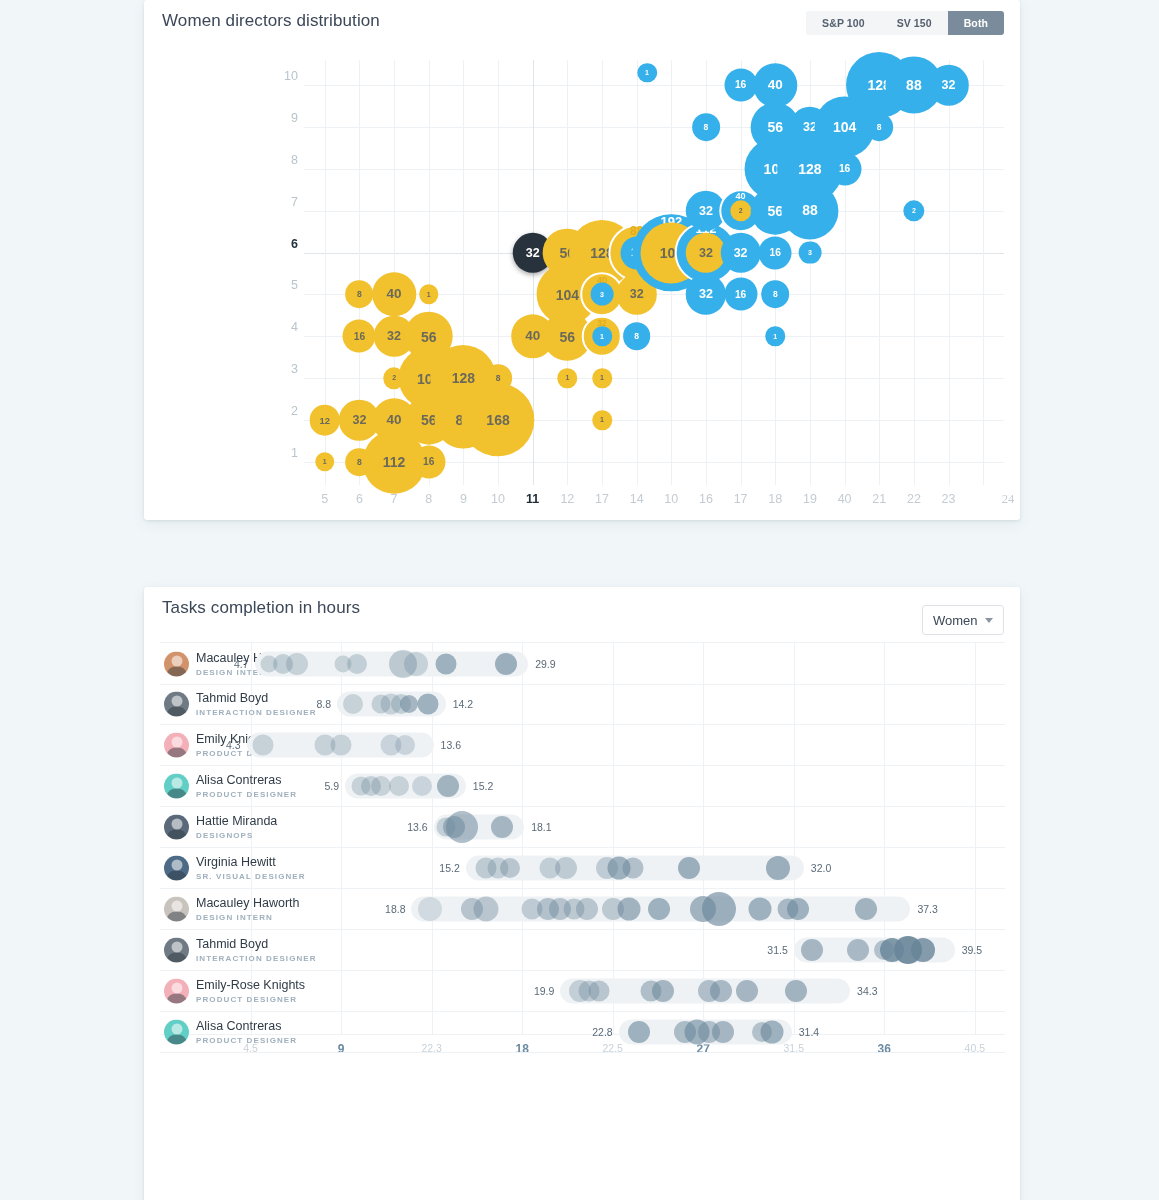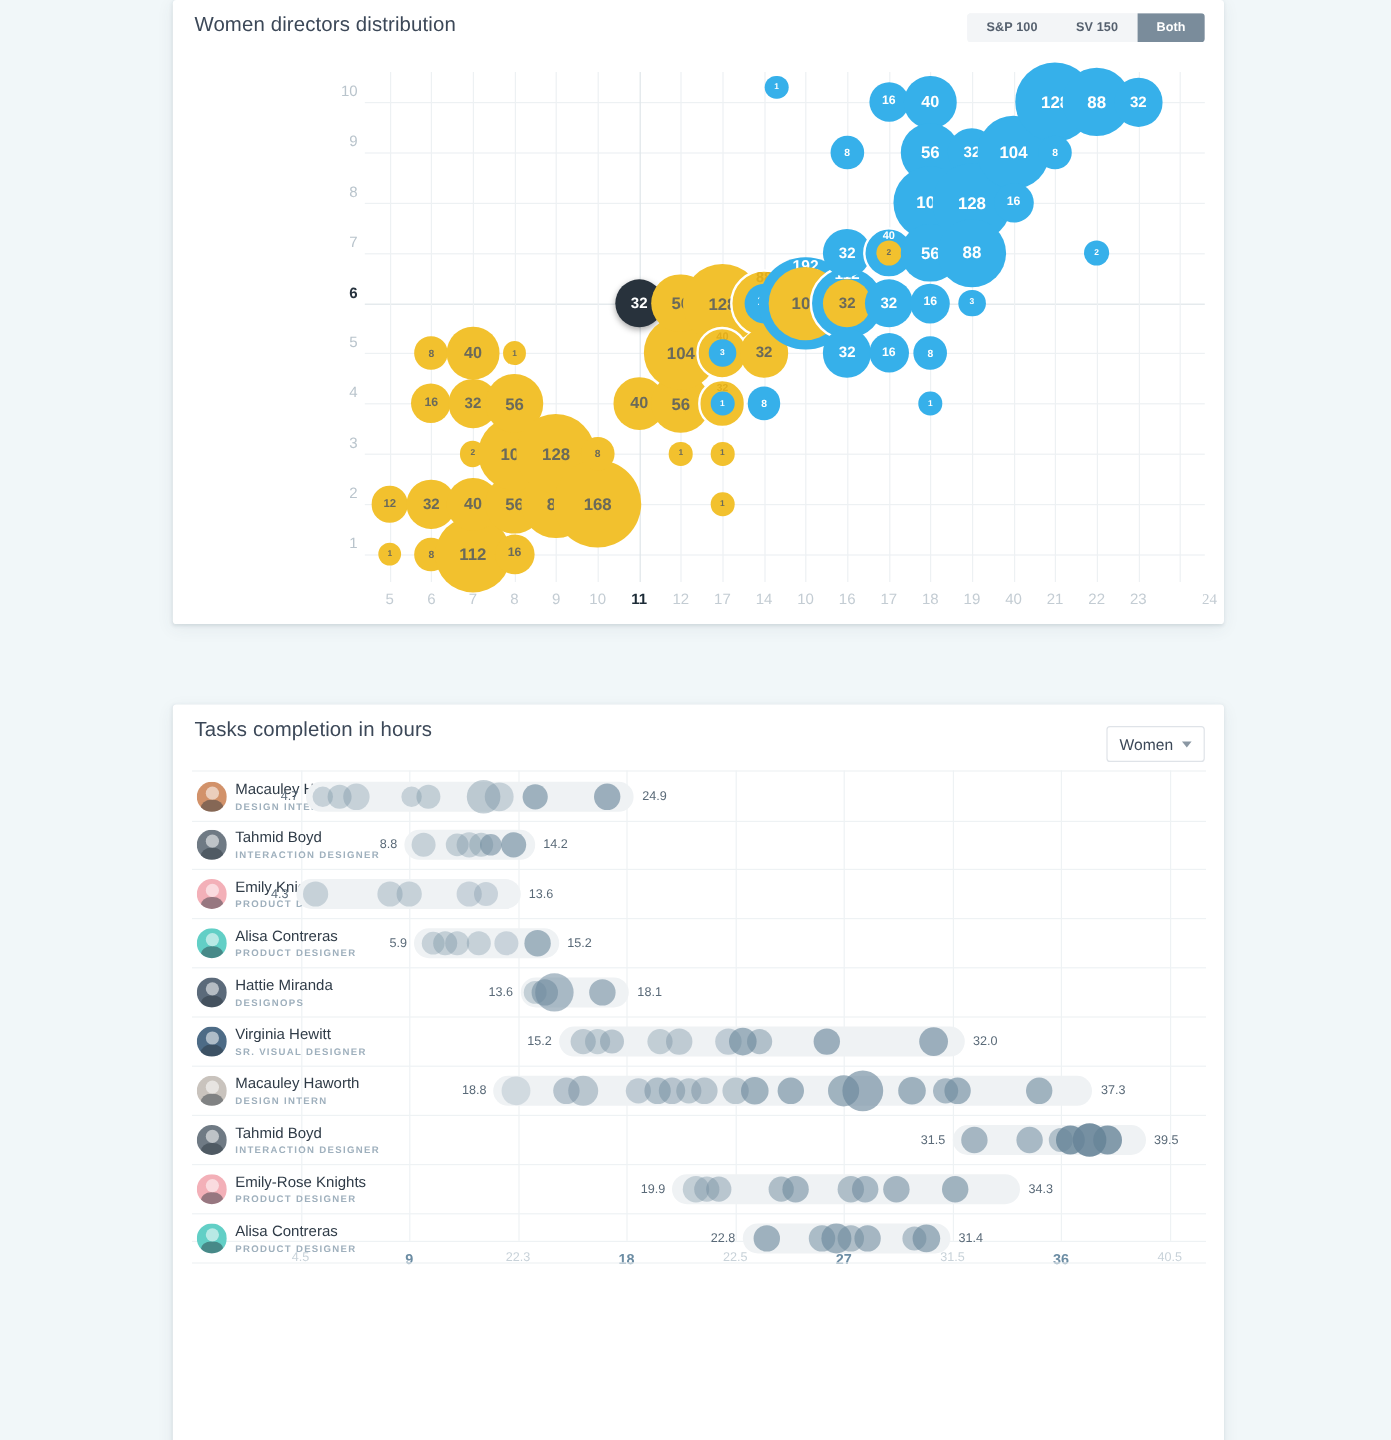--- a/index.html
+++ b/index.html
@@ -449,21 +449,21 @@
         <div class="dot" style="left: 108.643px; height: 17px; width: 17px; background: rgba(104, 133, 153, 0.3);"></div>
         <div class="dot" style="left: 122.726px; height: 20px; width: 20px; background: rgba(104, 133, 153, 0.32);"></div>
         <div class="dot" style="left: 136.81px; height: 22px; width: 22px; background: rgba(104, 133, 153, 0.3);"></div>
         <div class="dot" style="left: 183.083px; height: 17px; width: 17px; background: rgba(104, 133, 153, 0.3);"></div>
         <div class="dot" style="left: 197.167px; height: 20px; width: 20px; background: rgba(104, 133, 153, 0.32);"></div>
         <div class="dot" style="left: 243.44px; height: 28px; width: 28px; background: rgba(104, 133, 153, 0.38);"></div>
         <div class="dot" style="left: 255.512px; height: 24px; width: 24px; background: rgba(104, 133, 153, 0.3);"></div>
         <div class="dot" style="left: 285.69px; height: 21px; width: 21px; background: rgba(104, 133, 153, 0.6);"></div>
         <div class="dot" style="left: 346.048px; height: 22px; width: 22px; background: rgba(104, 133, 153, 0.62);"></div>
         <div class="vstart" style="left: 94.5595px;">4.7</div>
-        <div class="vend" style="left: 368.179px;">24.9</div>
+        <div class="vend" style="left: 368.179px;">29.9</div>
       </div>
       <div class="trow" style="top: 41px;">
         <div class="avatar">
           <div class="av-in" style="background: rgb(111, 122, 132);">
             <div class="av-body" style="background: rgba(40, 50, 60, 0.45);"></div>
             <div class="av-head" style="background: rgba(255, 255, 255, 0.55);"></div>
           </div>
         </div>
         <div class="pname">Tahmid Boyd</div>
         <div class="prole">INTERACTION DESIGNER</div>

